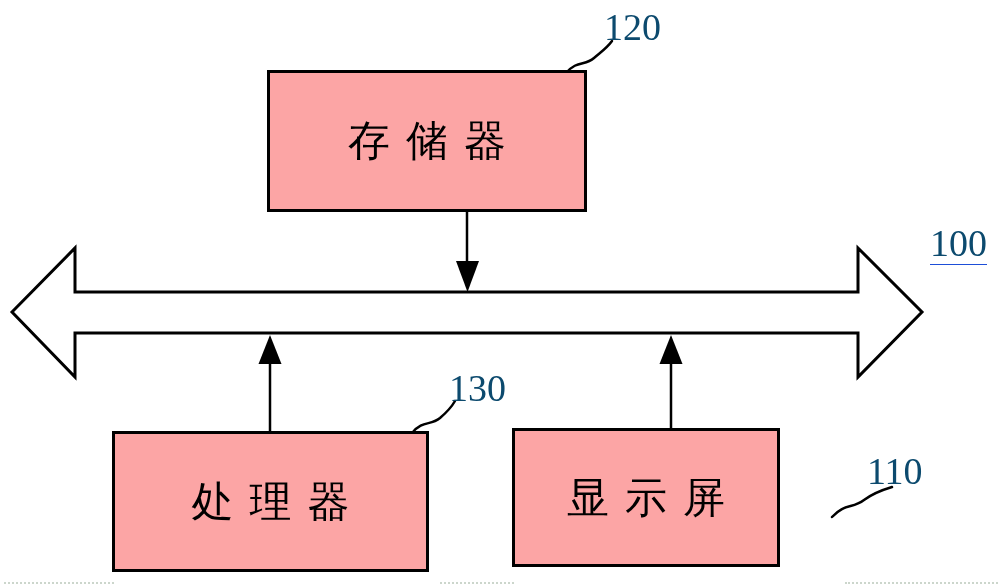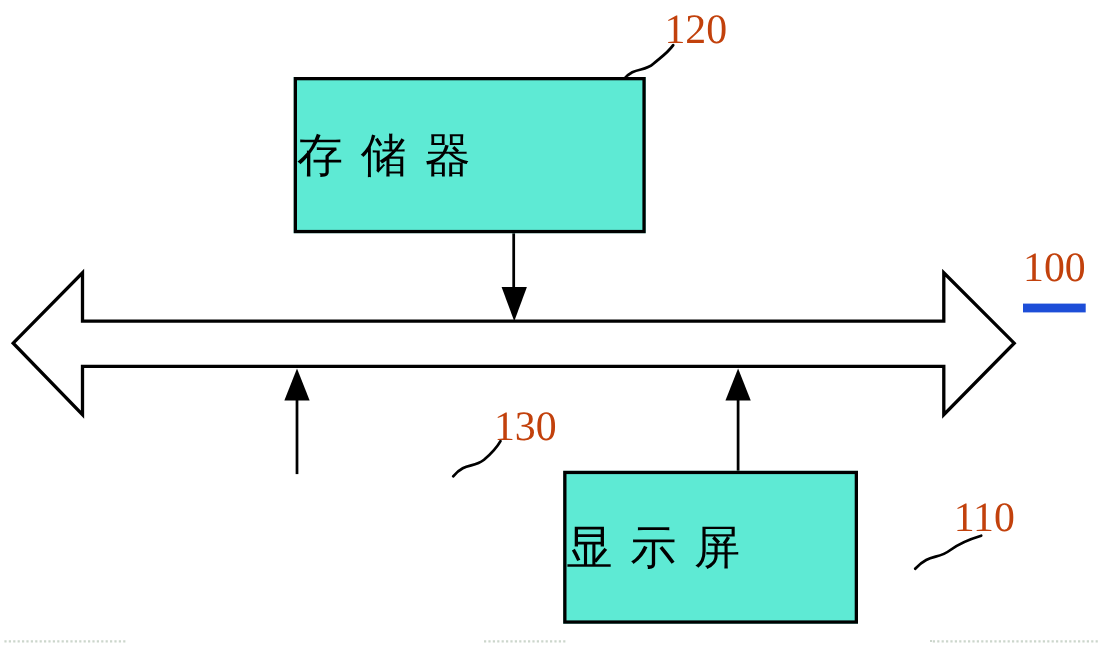--- a/index.html
+++ b/index.html
@@ -16,52 +16,53 @@
     font-family: "Liberation Serif", "DejaVu Serif", serif;
   }
   .connector-layer {
     position: absolute;
     left: 0; top: 0;
     width: 1000px; height: 586px;
   }
   .block {
     position: absolute;
     border: 3px solid #000000;
-    background: #5eead4;
+    background: #fca5a5;
     display: flex;
     align-items: center;
+    justify-content: center;
     box-sizing: border-box;
   }
   .block-label {
     font-family: "Liberation Serif", "DejaVu Serif", serif;
     font-size: 42px;
     color: #000000;
     letter-spacing: 16px;
     margin-right: -16px; 
     white-space: nowrap;
   }
   .block-memory    { left: 267px; top: 70px;  width: 320px; height: 142px; }
   .block-processor { left: 112px; top: 431px; width: 317px; height: 141px; }
   .block-display   { left: 512px; top: 428px; width: 268px; height: 139px; }
 
   .ref-label {
     position: absolute;
     font-family: "Liberation Serif", "DejaVu Serif", serif;
     font-size: 38px;
-    color: #c2410c;
+    color: #0c4a6e;
     line-height: 1;
     white-space: nowrap;
   }
   .ref-120 { left: 604px; top: 8px; }
   .ref-110 { left: 449px; top: 369px; }
   .ref-130 { left: 867px; top: 452px; }
   .ref-100 {
     left: 930px; top: 224px;
-    border-bottom: 8px solid #1d4ed8;
-    padding-bottom: 14px;
+    border-bottom: 1px solid #1d4ed8;
+    padding-bottom: 2px;
   }
   .scan-artifact {
     position: absolute;
     height: 0;
     border-top: 2px dotted #ccd6cc;
   }
   .artifact-left   { left: 4px;   top: 582px; width: 110px; }
   .artifact-center { left: 440px; top: 582px; width: 74px;  }
   .artifact-right  { left: 845px; top: 582px; width: 153px; }
 </style>
@@ -85,20 +86,23 @@
 
     <path d="M 566 73 C 577 60 585 66 594 58 C 601 52 607 48 612 41" fill="none" stroke="#000000" stroke-width="2.5" stroke-linecap="round"></path>
     <path d="M 412 433 C 423 420 430 426 440 418 C 447 412 451 408 455 401" fill="none" stroke="#000000" stroke-width="2.5" stroke-linecap="round"></path>
     <path d="M 832 517 C 845 503 852 509 864 500 C 872 494 882 490 892 487" fill="none" stroke="#000000" stroke-width="2.5" stroke-linecap="round"></path>
   </svg>
 
   <div class="block block-memory">
     <span class="block-label">存储器</span>
   </div>
 
+  <div class="block block-processor">
+    <span class="block-label">处理器</span>
+  </div>
 
   <div class="block block-display">
     <span class="block-label">显示屏</span>
   </div>
 
   <span class="ref-label ref-120">120</span>
   <span class="ref-label ref-110">130</span>
   <span class="ref-label ref-130">110</span>
   <span class="ref-label ref-100">100</span>
 

